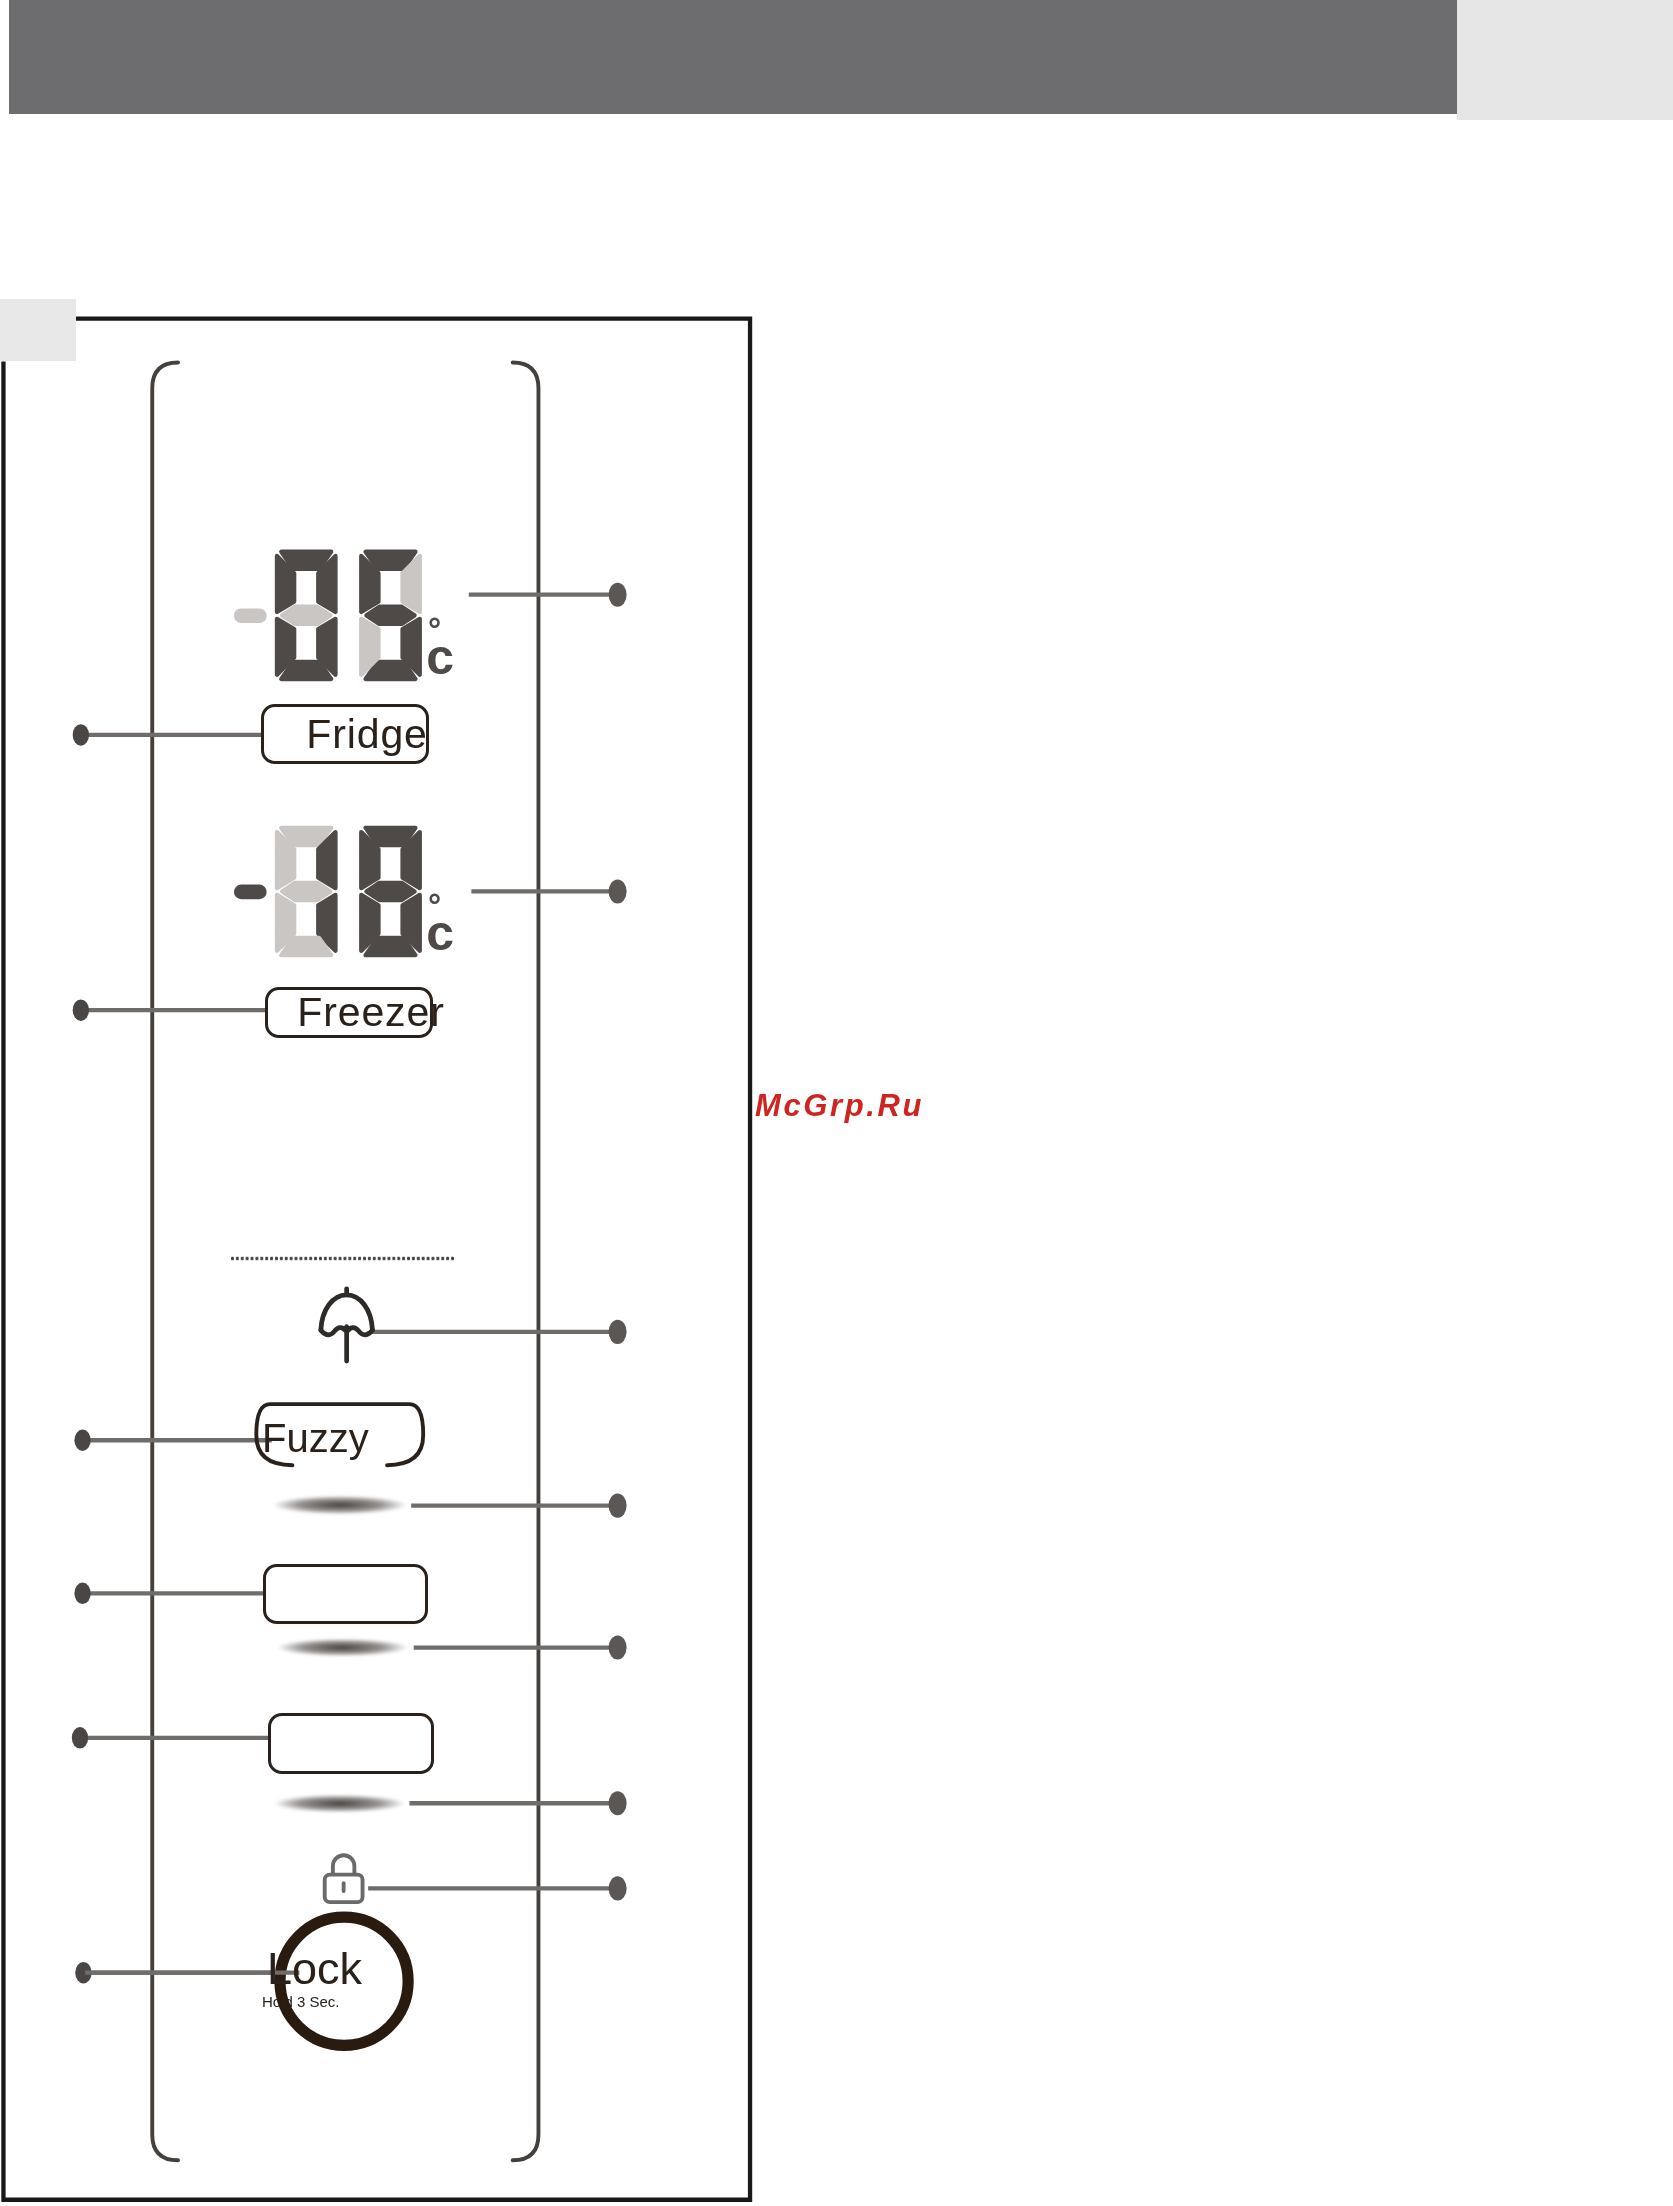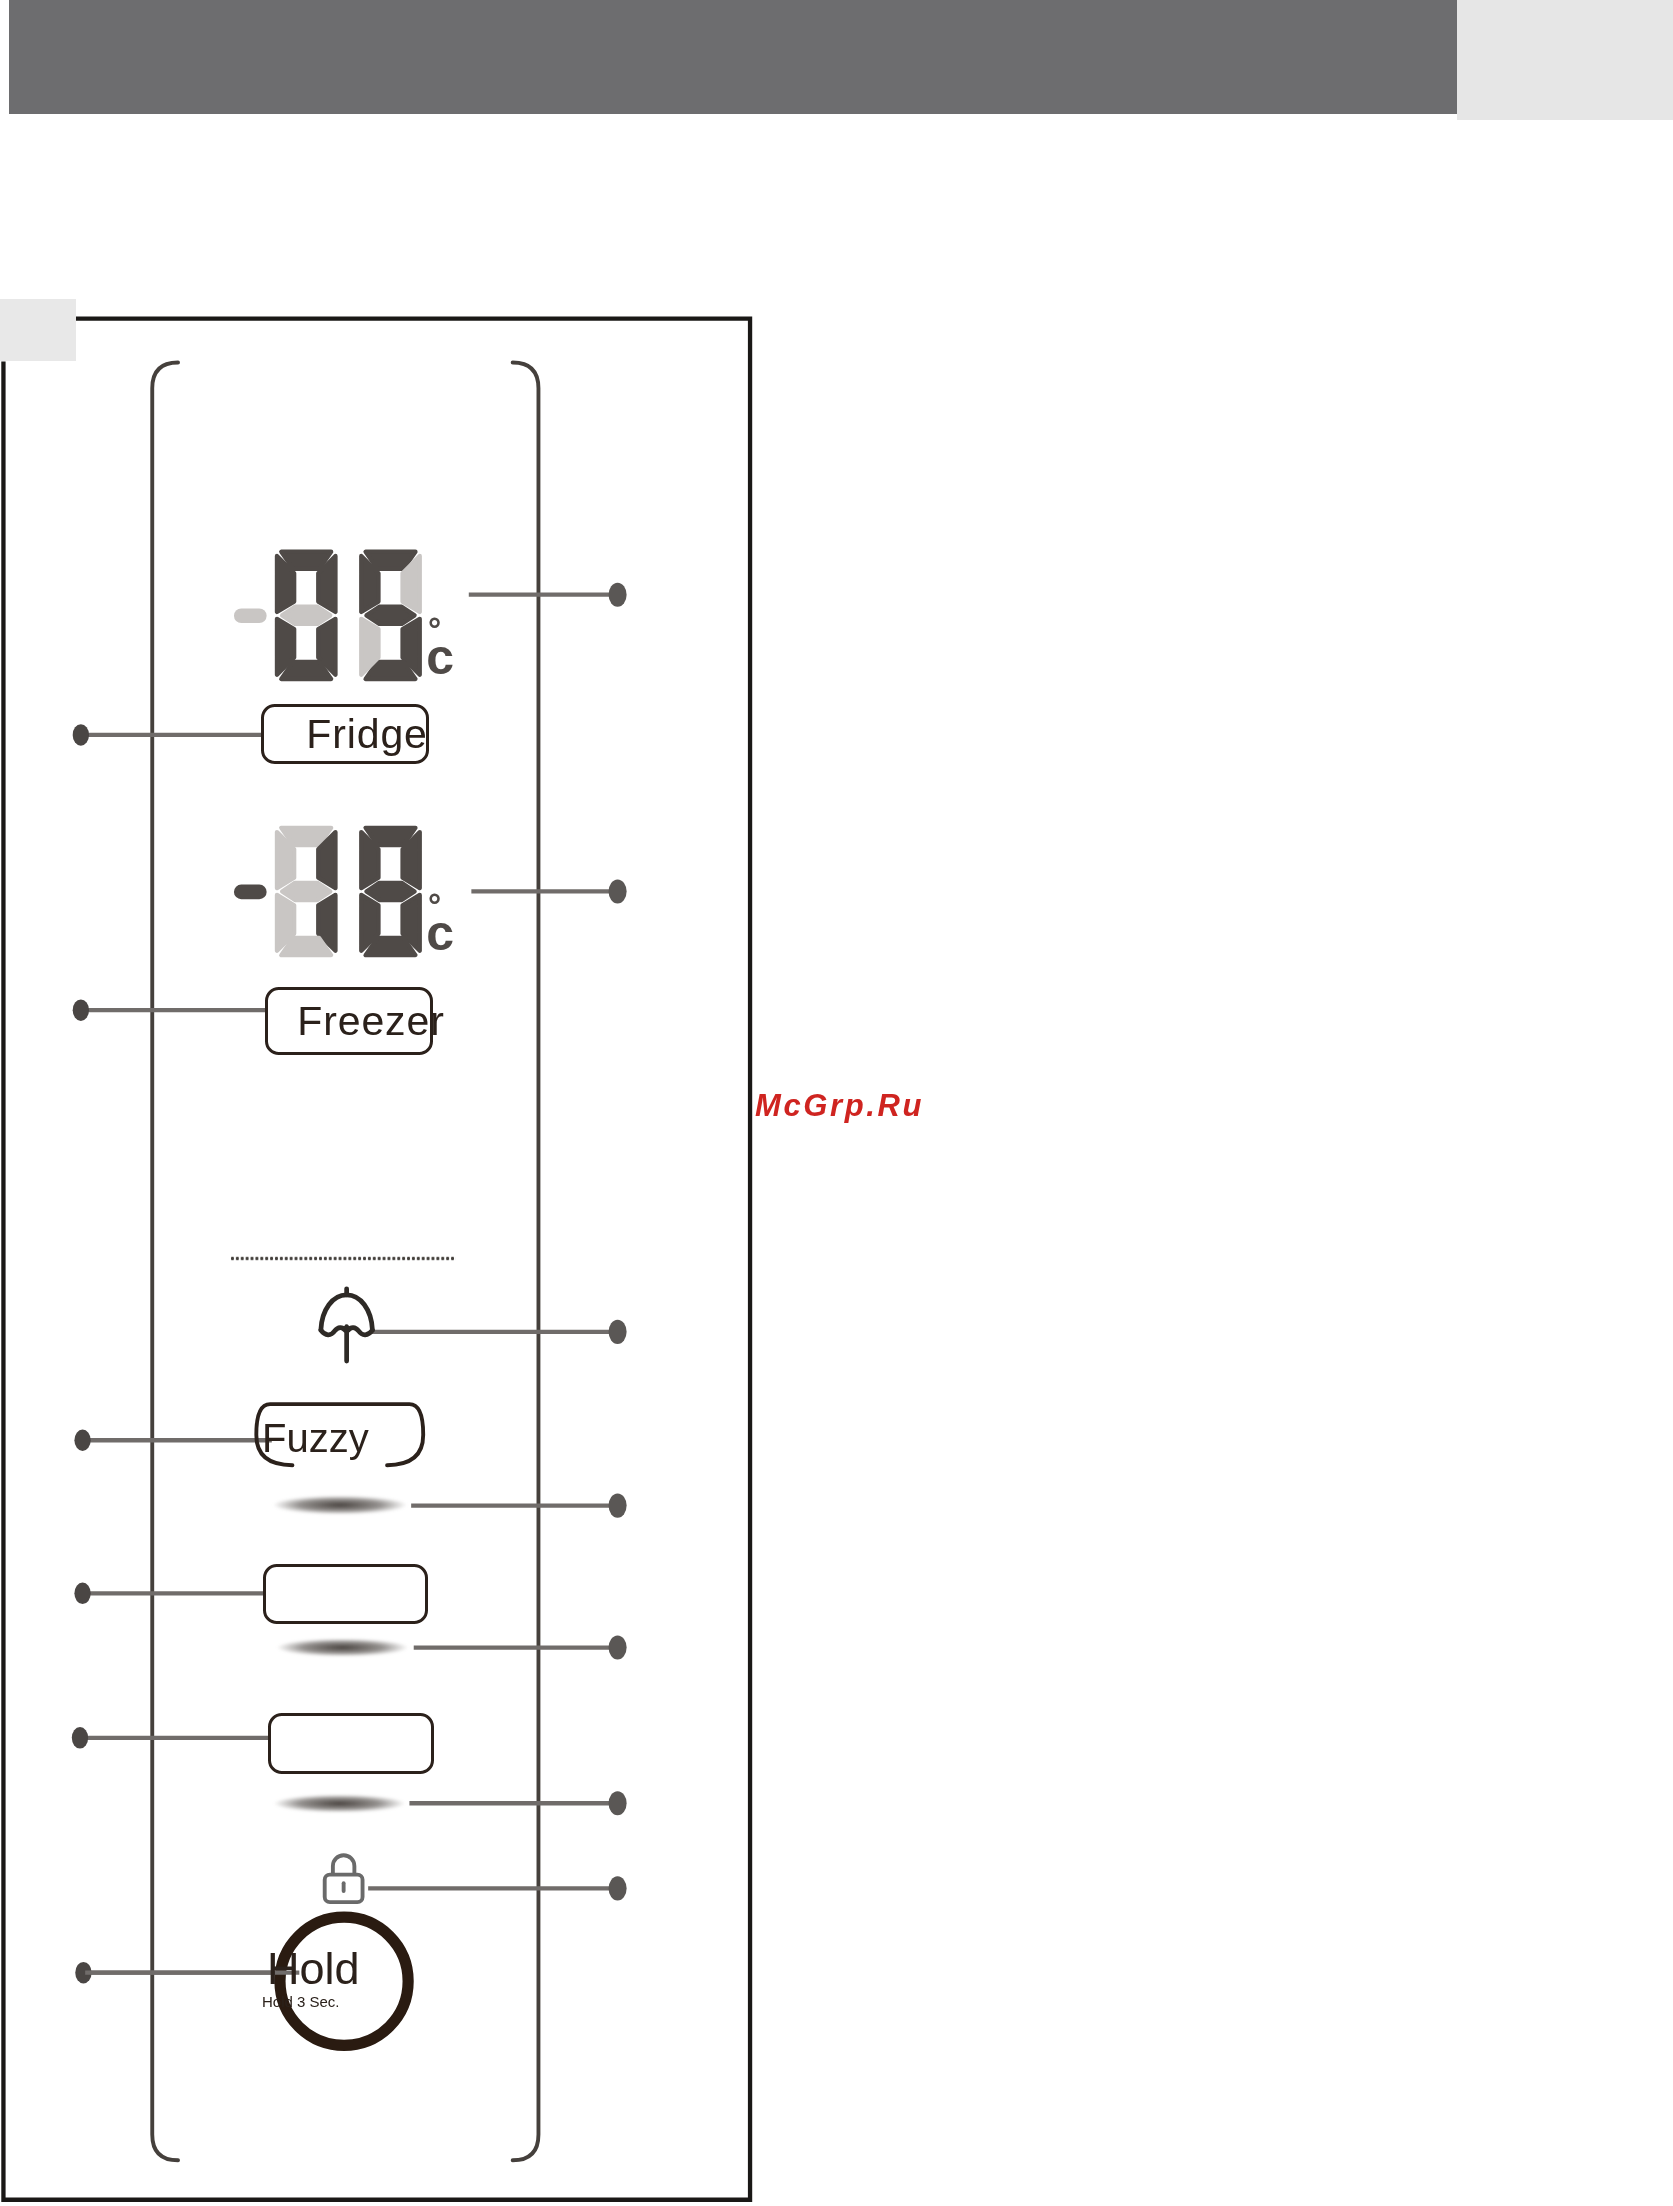--- a/index.html
+++ b/index.html
@@ -148,21 +148,21 @@
     <path d="M 340 1703 Q 298 1703 298 1668 V 1667 Q 298 1632 314 1632 L 476 1632 Q 492 1632 492 1667 V 1668 Q 492 1703 450 1703" fill="none" stroke="#2b211b" stroke-width="4.5" stroke-linecap="round"></path>
 
     <circle cx="400" cy="2303" r="74.5" fill="#ffffff" stroke="#2a1b11" stroke-width="13"></circle>
     <line x1="99" y1="2293" x2="348" y2="2293" stroke="#706c6a" stroke-width="5"></line>
   </svg>
 
   <div class="abs lbox" style="left:261px;top:704px;width:168px;height:60px;">
     <span>Fridge</span>
   </div>
 
-  <div class="abs lbox" style="left:265px;top:987px;width:168px;height:68px;">
+  <div class="abs lbox" style="left:265px;top:987px;width:168px;height:51px;">
     <span>Freezer</span>
   </div>
 
   <div class="abs btn-label" style="left:262px;top:1416px;width:163px;font-size:40px;">Fuzzy</div>
 
   <div class="abs lbox" style="left:263px;top:1564px;width:165px;height:60px;"></div>
   <div class="abs lbox" style="left:268px;top:1713px;width:166px;height:61px;"></div>
 
   <div class="abs unit" style="left:428px;top:611px;width:43px;height:77px;">
     <span class="deg">°</span>
@@ -172,19 +172,19 @@
     <span class="deg">°</span>
     <span class="uc">c</span>
   </div>
 
   <div class="abs dotline" style="left:230px;top:1255px;width:226px;"></div>
 
   <div class="abs smudge" style="left:261px;top:1494px;width:158px;height:22.4px;"></div>
   <div class="abs smudge" style="left:265px;top:1637px;width:155px;height:20.6px;"></div>
   <div class="abs smudge" style="left:262px;top:1793px;width:155px;height:20.6px;"></div>
 
-  <div class="abs btn-label lock-main">Hold</div>
+  <div class="abs btn-label lock-main">Lock</div>
   <div class="abs btn-label lock-sub">Hold 3 Sec.</div>
 
   <div class="abs watermark" style="left:755px;top:1088px;">McGrp.Ru</div>
 
 </div>
 
 
 </body></html>

